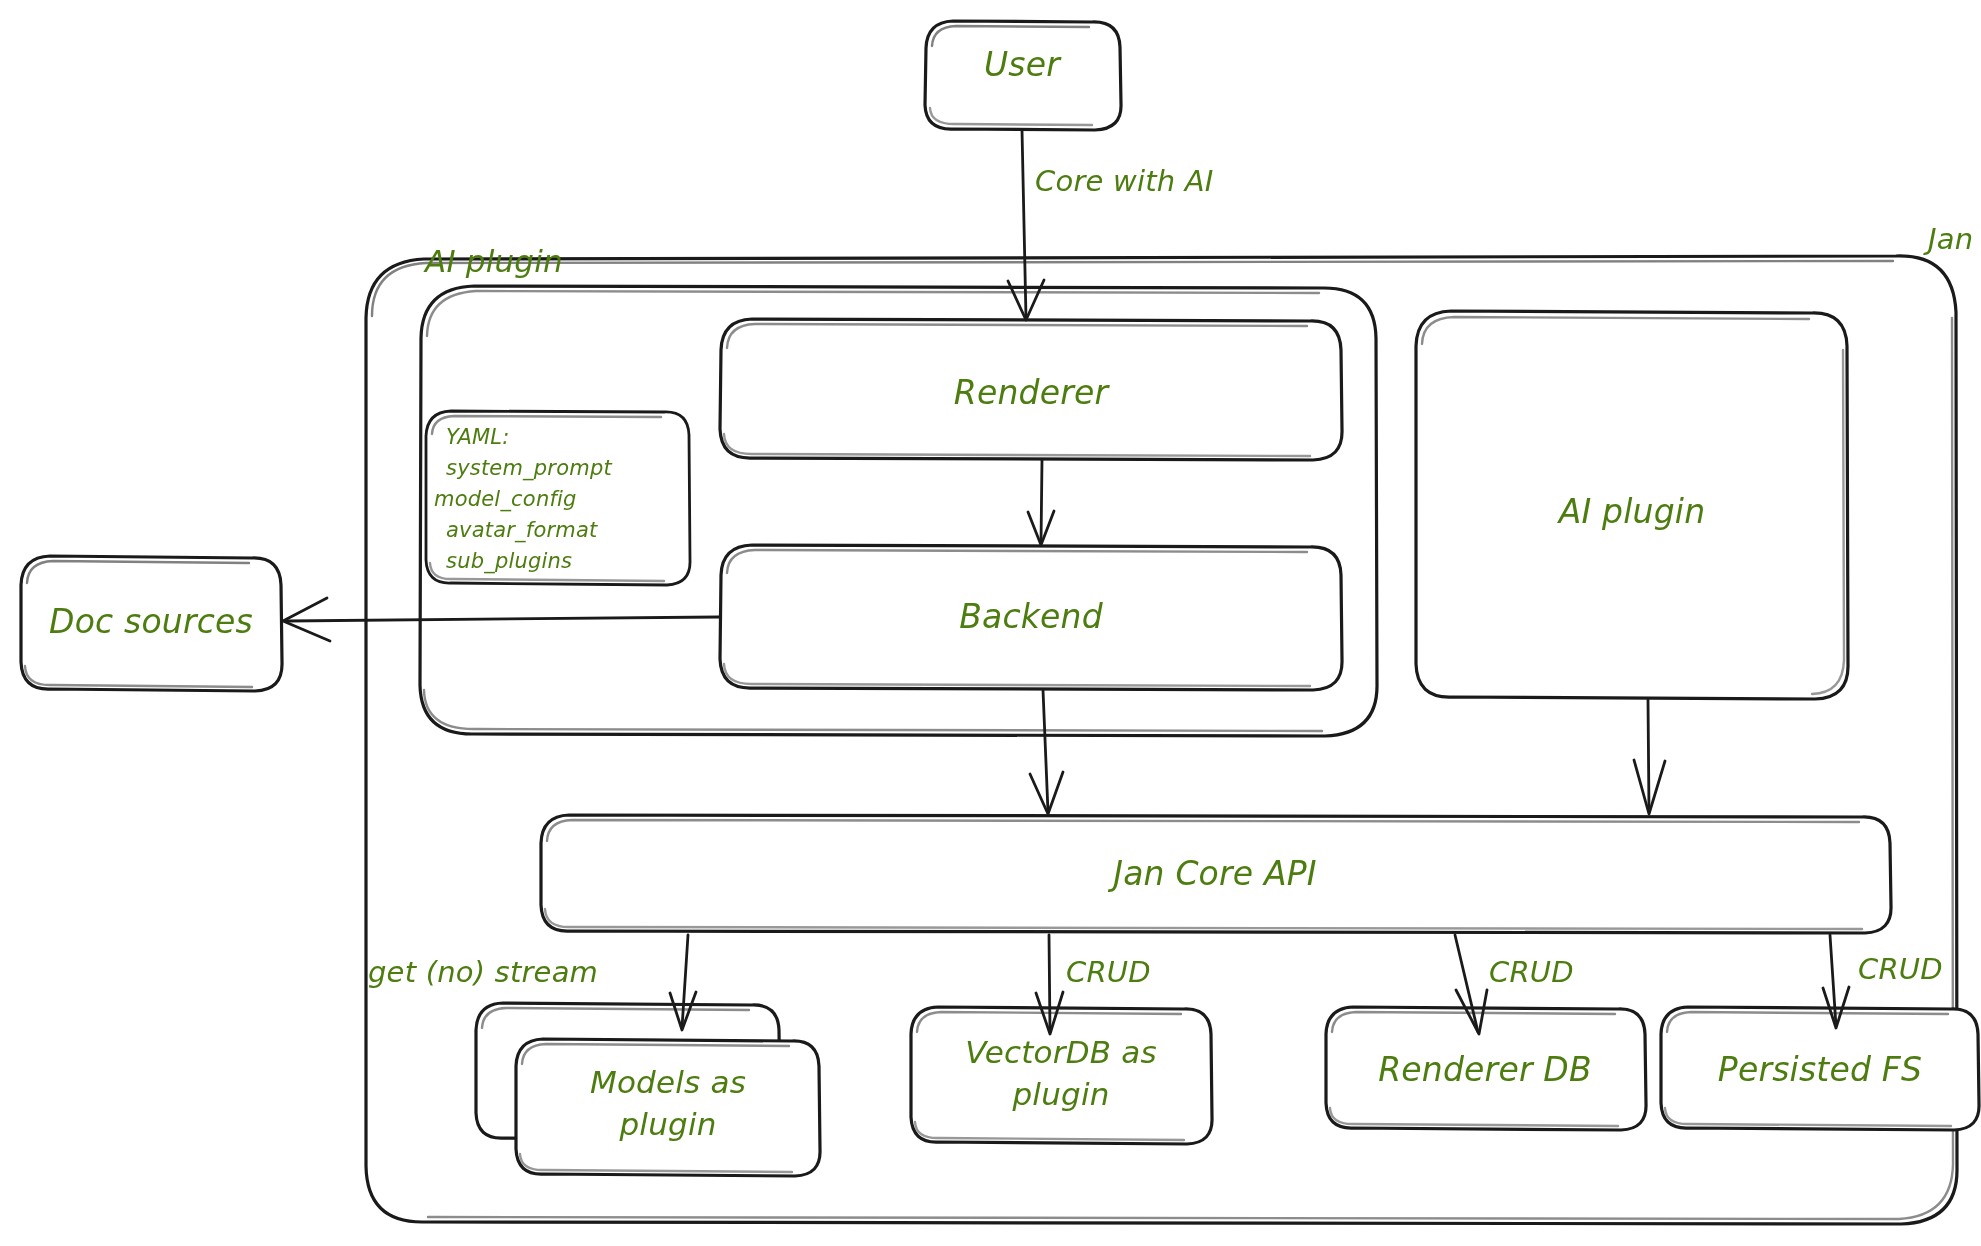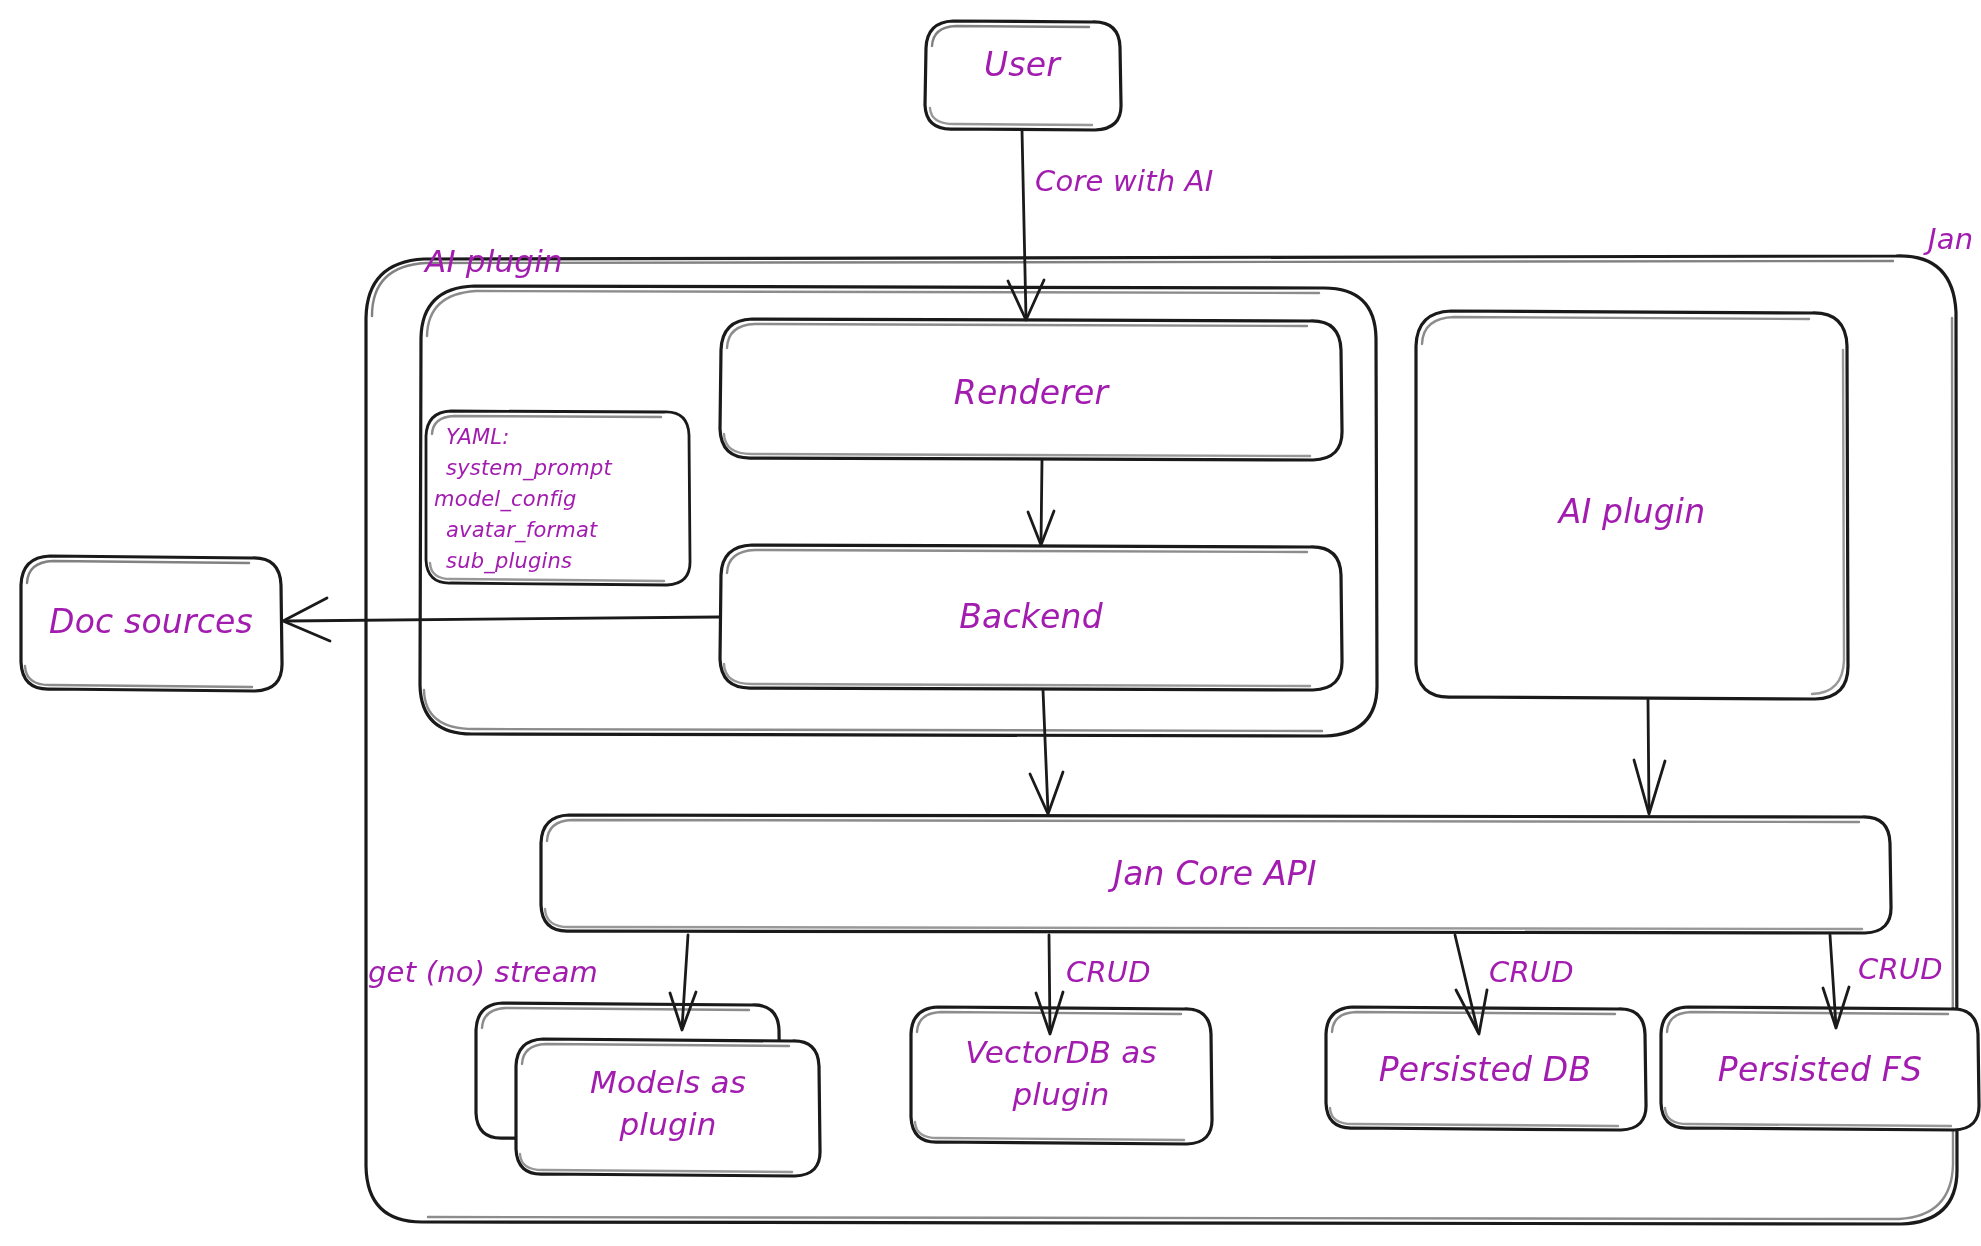--- a/index.html
+++ b/index.html
@@ -18,21 +18,21 @@
   }
   #sketch {
     position: absolute;
     left: 0;
     top: 0;
     width: 1981px;
     height: 1246px;
   }
   .lbl {
     position: absolute;
-    color: #a21caf;
+    color: #4d7c0f;
     font-family: "DejaVu Sans", sans-serif;
     font-style: italic;
     white-space: pre;
     line-height: 1.22;
     letter-spacing: 0.2px;
     pointer-events: none;
   }
   .ctr {
     text-align: center;
     transform: translate(-50%, -50%);
@@ -217,17 +217,17 @@
   <div class="lbl t-edge left" style="left:1066px; top:955px;">CRUD</div>
   <div class="lbl t-edge left" style="left:1489px; top:955px;">CRUD</div>
   <div class="lbl t-edge left" style="left:1858px; top:952px;">CRUD</div>
 
   <div class="lbl t-boxsm ctr" style="left:668px; top:1083px;">Models as</div>
   <div class="lbl t-boxsm ctr" style="left:668px; top:1125px;">plugin</div>
 
   <div class="lbl t-boxsm ctr" style="left:1061px; top:1053px;">VectorDB as</div>
   <div class="lbl t-boxsm ctr" style="left:1061px; top:1095px;">plugin</div>
 
-  <div class="lbl t-box ctr" style="left:1485px; top:1070px;">Persisted DB</div>
+  <div class="lbl t-box ctr" style="left:1485px; top:1070px;">Renderer DB</div>
 
   <div class="lbl t-box ctr" style="left:1820px; top:1070px;">Persisted FS</div>
 
 </div>
 
 </body></html>

